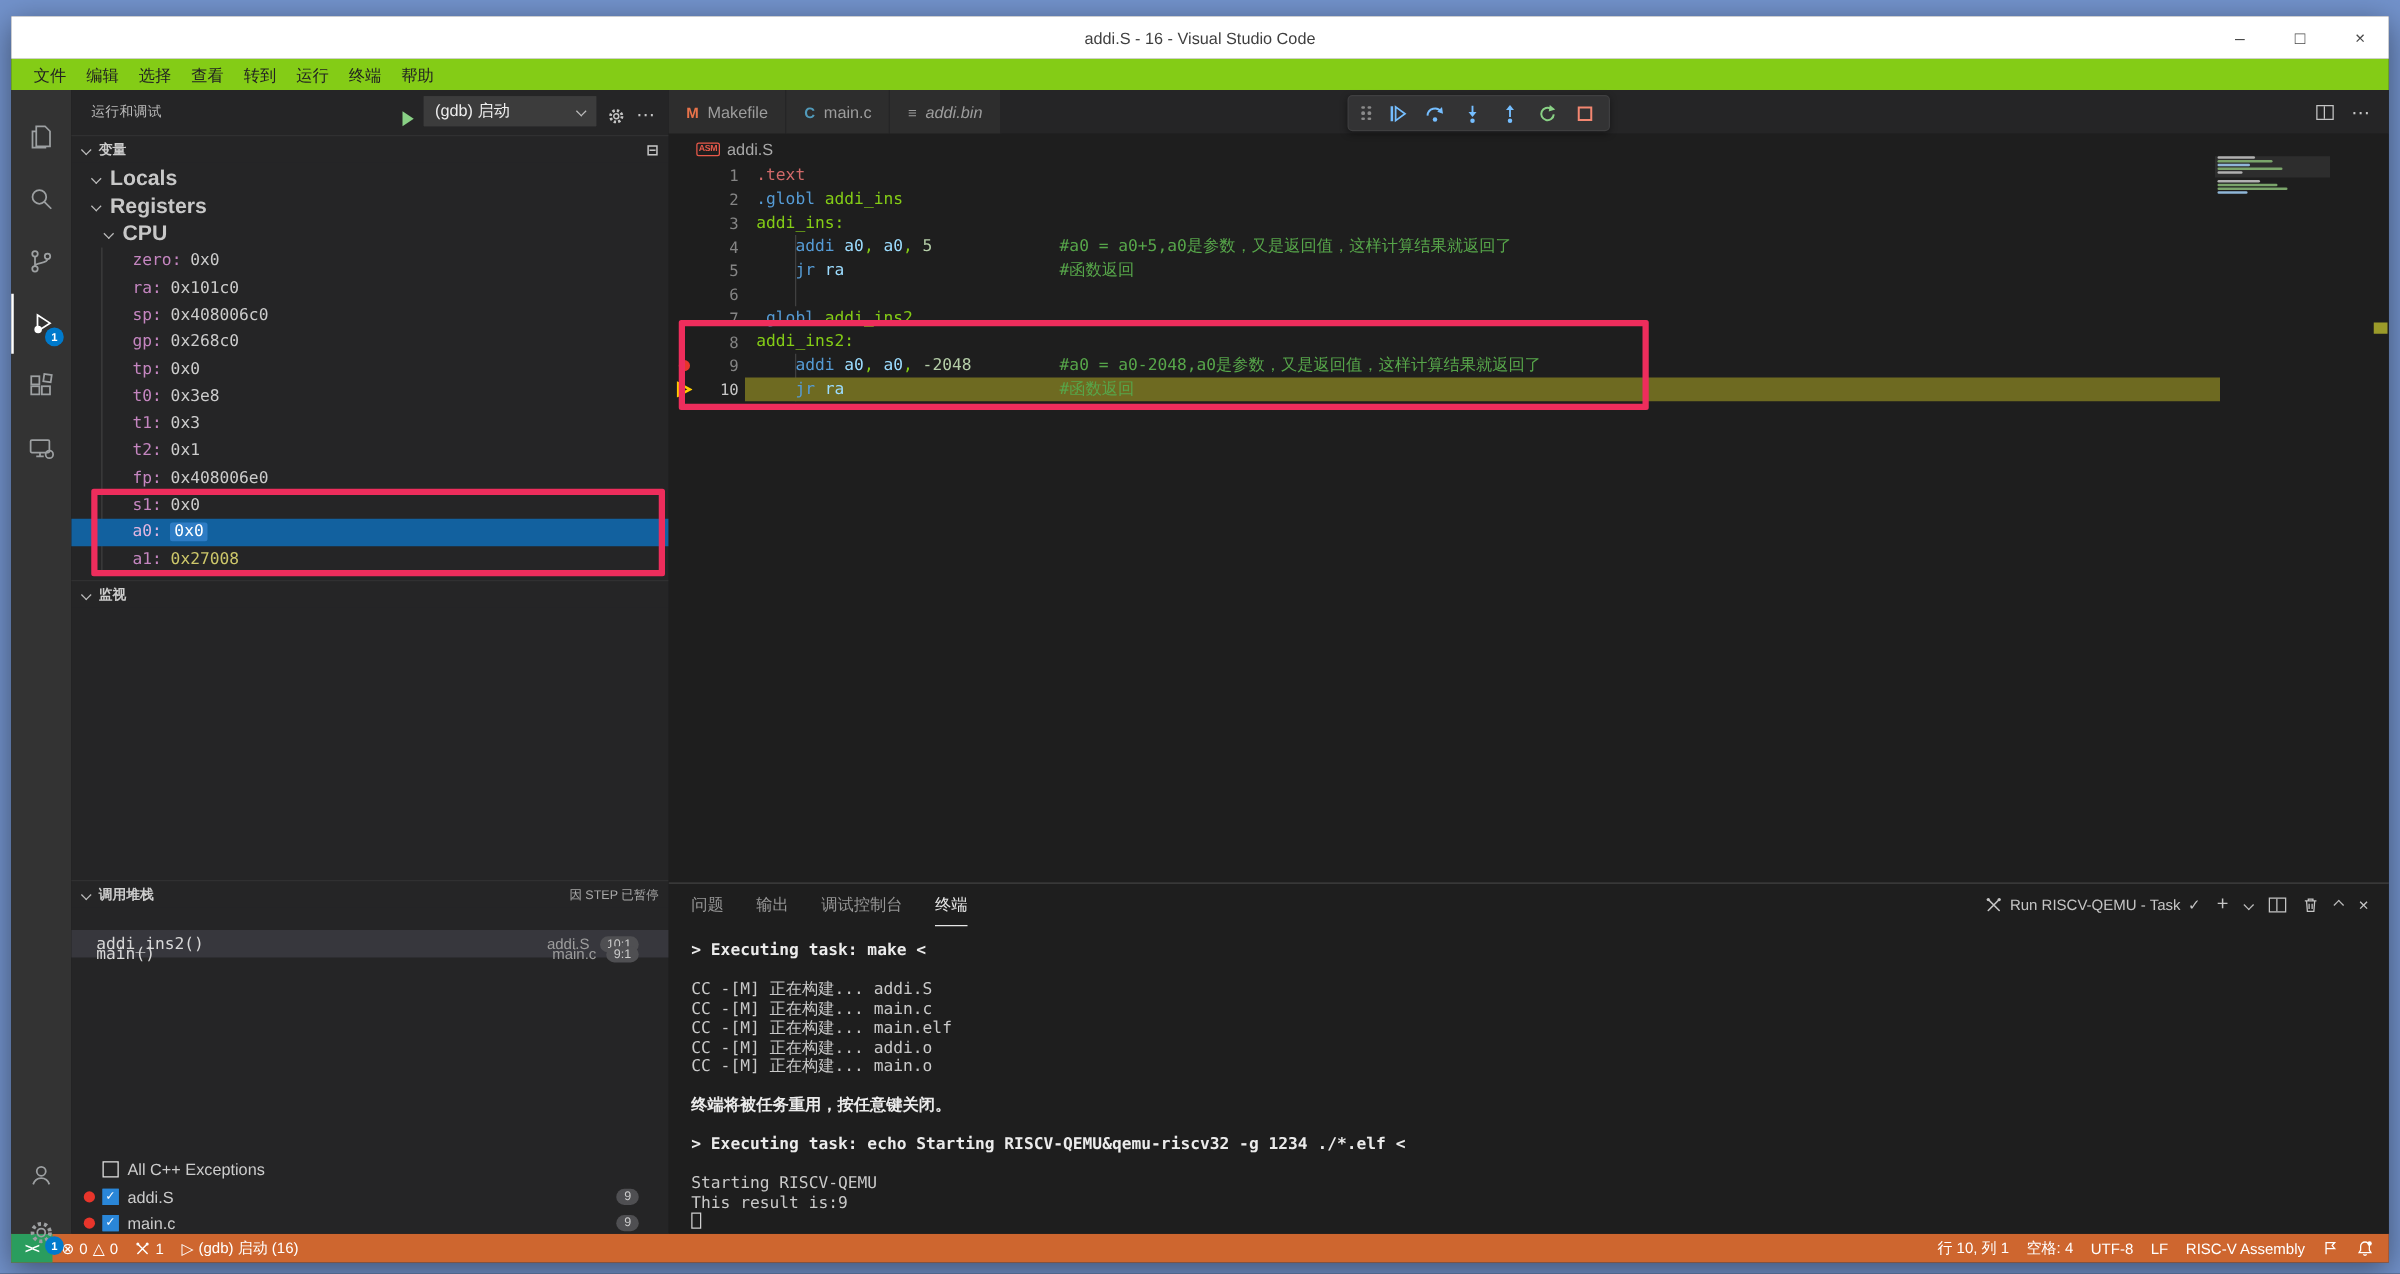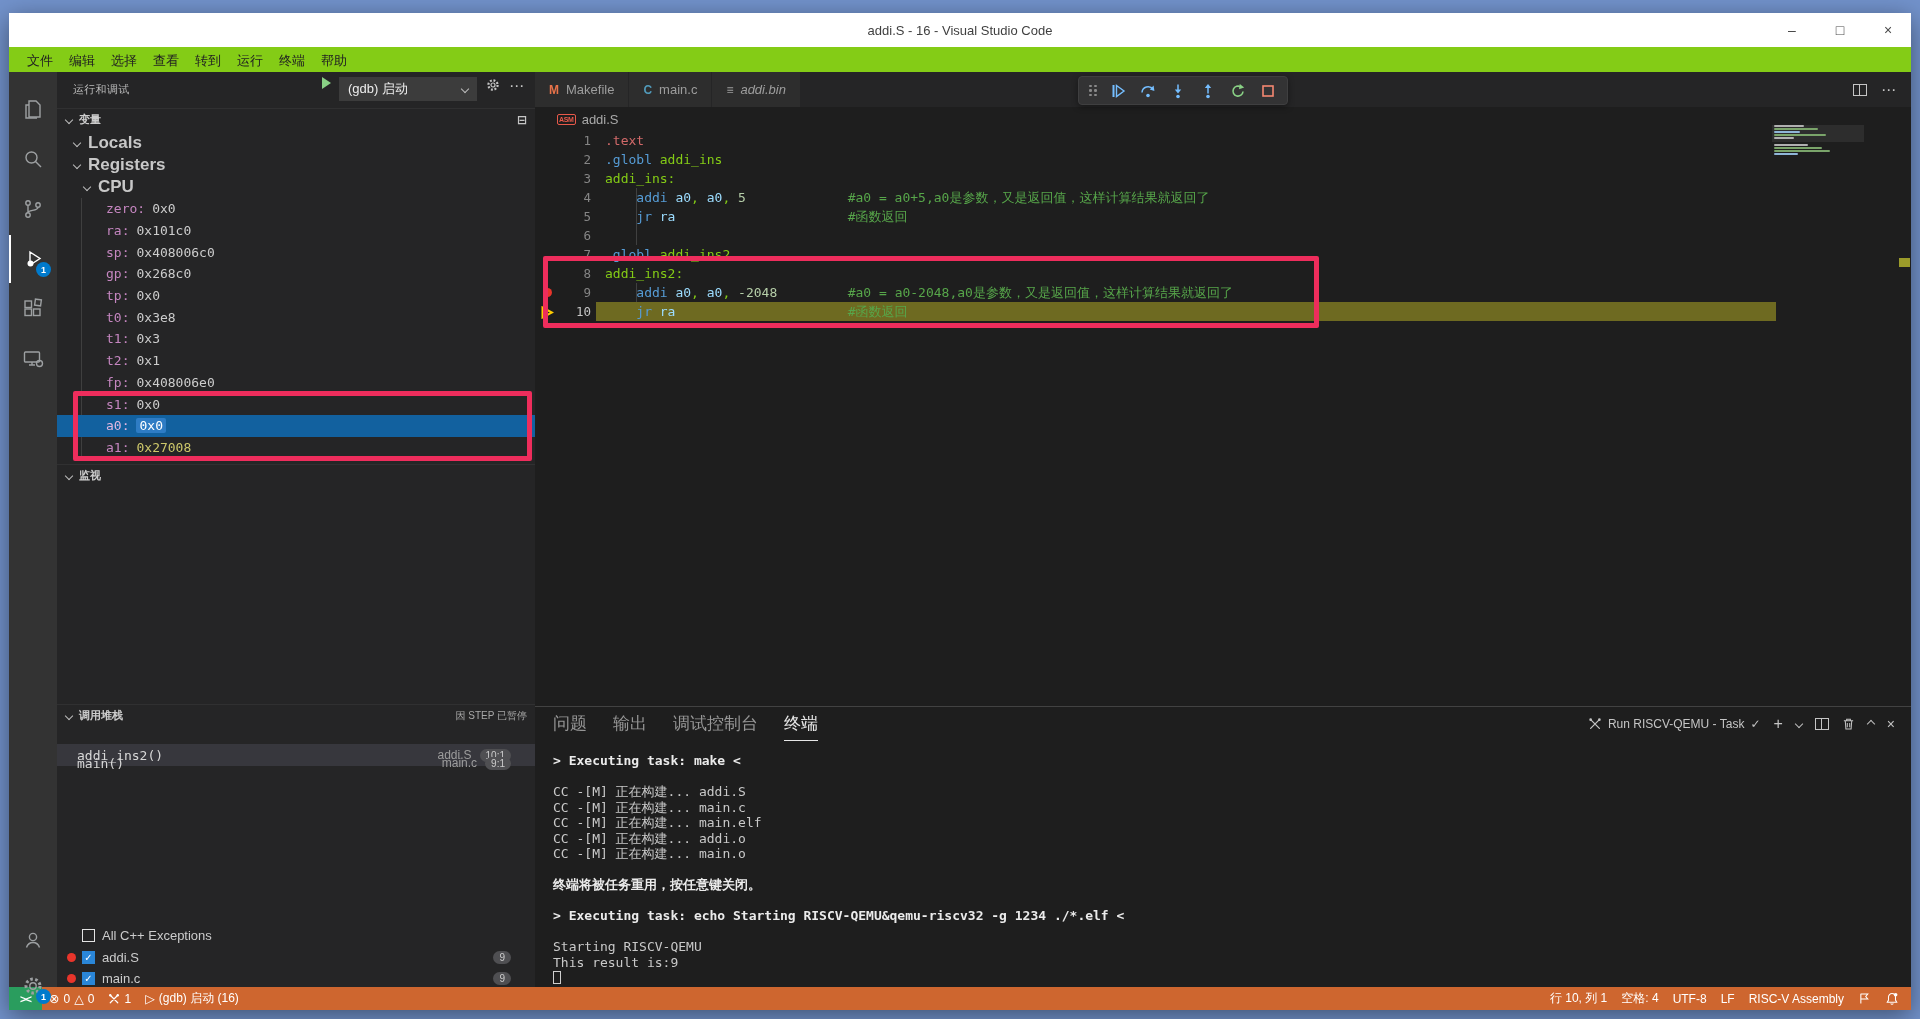--- a/index.html
+++ b/index.html
@@ -18,21 +18,21 @@
   
   .activitybar{width:48px;background:#333333;position:relative;flex:none}
   .act-item{position:absolute;left:0;width:48px;height:48px;display:flex;align-items:center;justify-content:center;color:#9da0a2}
   .act-item.active{color:#ffffff;border-left:2px solid #ffffff}
   .act-item svg{stroke:currentColor;fill:none;stroke-width:1.4}
   .badge-blue{position:absolute;right:6px;bottom:6px;background:#007acc;color:#fff;font-size:9px;width:15px;height:15px;border-radius:50%;display:flex;align-items:center;justify-content:center;font-weight:bold}
   
   .sidebar{width:478px;background:#252526;position:relative;flex:none;color:#cccccc;overflow:hidden}
   .sb-header{position:absolute;top:0;left:0;right:0;height:34px;display:flex;align-items:center;padding:0 10px 0 16px}
   .sb-title{font-size:11px;color:#bcbcbc;letter-spacing:.3px}
-  .launch{margin-left:auto;display:flex;align-items:flex-start;gap:8px}
+  .launch{margin-left:auto;display:flex;align-items:flex-end;gap:8px}
   .play-tri{width:0;height:0;border-left:9px solid #89d185;border-top:6px solid transparent;border-bottom:6px solid transparent}
   .launch-box{width:138px;height:24px;background:#3c3c3c;border:1px solid #3c3c3c;display:flex;align-items:center;padding:0 8px;font-size:13px;color:#ededed;gap:6px}
   .chev{display:inline-block;width:6px;height:6px;border-right:1.5px solid #bcbcbc;border-bottom:1.5px solid #bcbcbc;transform:rotate(45deg);flex:none}
   .chev.up{transform:rotate(-135deg)}
   .sec-header{position:absolute;left:0;right:0;height:22px;display:flex;align-items:center;padding:0 8px;font-size:11px;font-weight:bold;color:#cccccc;border-top:1px solid #303031;background:#252526}
   .sec-header .chev{margin:0 7px 0 1px}
   .tree-row{position:absolute;left:0;right:0;height:22px;display:flex;align-items:center;font-size:17px;font-weight:bold;color:#c8c8c8}
   .reg-list{position:absolute;left:0;right:0;top:126px}
   .reg-guide{position:absolute;left:24px;top:126px;height:260px;width:1px;background:#3f3f3f}
   .reg-row{height:21.7px;display:flex;align-items:center;padding-left:49px;font-family:"DejaVu Sans Mono",monospace;font-size:13px}
@@ -84,21 +84,21 @@
   .cur-gutter{position:absolute;left:6px;top:3px}
   .indent-guide{position:absolute;width:1px;background:#404040;left:101px;z-index:1}
   .cur-line-bar{position:absolute;left:61px;top:195px;width:1180px;height:19px;background:#6e6a21;z-index:1}
   .minimap{position:absolute;left:1237px;top:18px;width:92px;height:38px;z-index:1}
   .minimap .slab{position:absolute;left:0;top:0;right:0;height:17px;background:rgba(255,255,255,.07)}
   .mm-line{position:absolute;height:2px;border-radius:1px}
   .ruler-mark{position:absolute;right:1px;top:151px;width:11px;height:9px;background:#9b9b2a;z-index:3}
   
   .panel{height:281px;flex:none;background:#1e1e1e;border-top:1px solid #424242;position:relative}
   .panel-tabs{height:34px;display:flex;align-items:center;padding-left:18px;gap:26px}
-  .ptab{font-size:17px;color:#969696;height:100%;display:flex;align-items:center;border-bottom:1px solid transparent}
+  .ptab{font-size:13px;color:#969696;height:100%;display:flex;align-items:center;border-bottom:1px solid transparent}
   .ptab.active{color:#e7e7e7;border-bottom-color:#e7e7e7}
   .panel-actions{margin-left:auto;display:flex;align-items:center;gap:13px;padding-right:16px;color:#c5c5c5;font-size:12px}
   .panel-actions .lbl{display:flex;align-items:center;gap:6px}
   .term{position:absolute;left:18px;top:46px;right:20px;bottom:4px}
   .tline{height:15.5px;line-height:15.5px;font-family:"DejaVu Sans Mono",monospace;font-size:13px;color:#c9c9c9;white-space:pre}
   .tline.b{color:#ebebeb;font-weight:bold}
   .cursor{display:inline-block;width:8px;height:13px;border:1px solid #cfcfcf;vertical-align:-2px}
   
   .statusbar{height:23px;flex:none;display:flex;align-items:center;font-size:12px;color:#ffffff;background:#ce662f}
   .remote-chip{width:33px;height:23px;background:#2a9d5e;display:flex;align-items:center;justify-content:center;font-weight:bold;font-size:11px;letter-spacing:-1px;flex:none}

